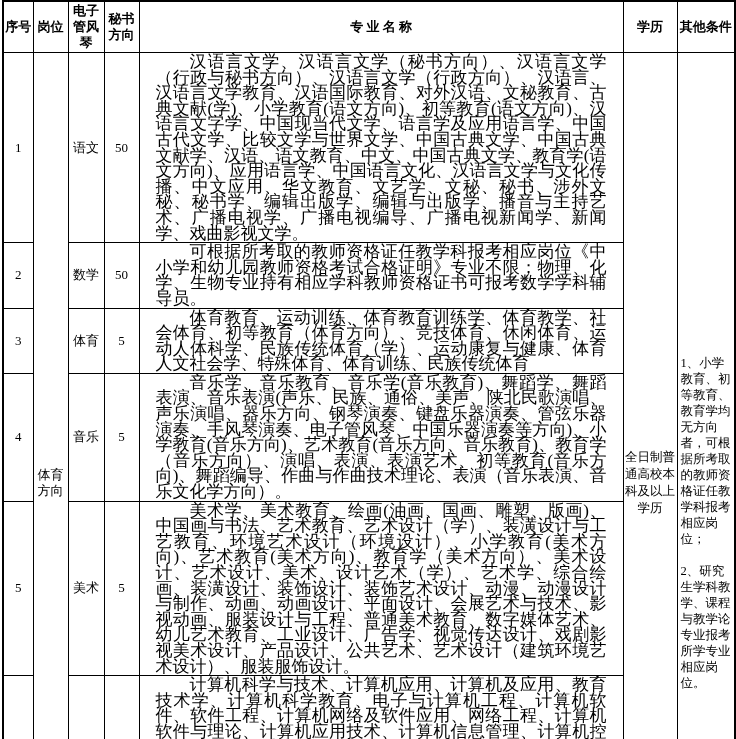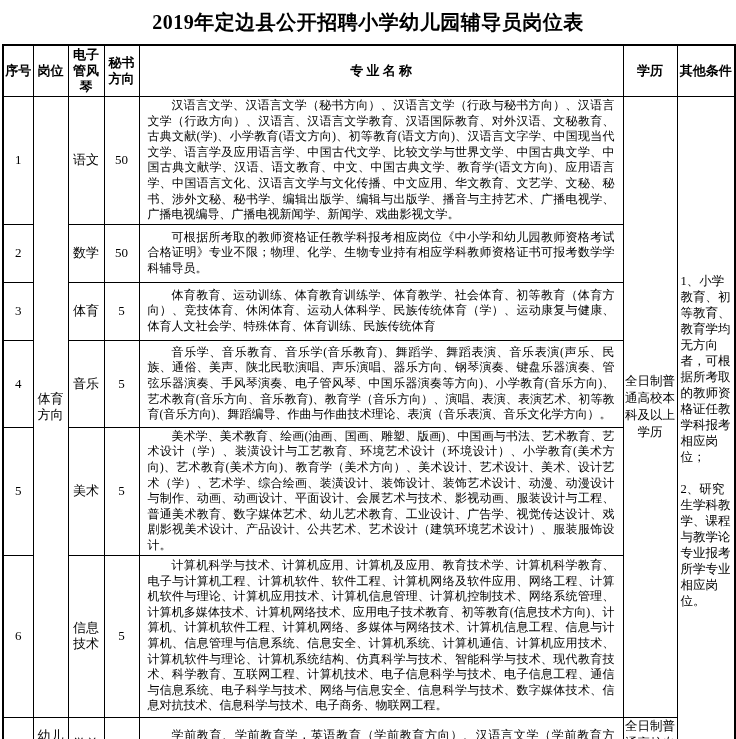--- a/index.html
+++ b/index.html
@@ -23,23 +23,23 @@
   }
   .jobs th {
     font-size:13px; font-weight:bold; text-align:center;
     vertical-align:middle; padding:1px; line-height:16px;
   }
   td.cc {
     font-size:13px; text-align:center; vertical-align:middle;
     padding:1px; line-height:16px;
   }
   td.majors {
-    font-size:12px; line-height:15.6px;
+    font-size:17px; line-height:15.6px;
     text-align:justify; vertical-align:middle;
-    padding:1px 8px; text-indent:2em;
+    padding:1px 16px; text-indent:2em;
   }
   td.edu {
     font-size:12.5px; line-height:17px; text-align:center;
     vertical-align:middle; padding:0 1px;
   }
   td.other {
     font-size:12.5px; line-height:16px; text-align:left;
     vertical-align:middle; padding:0 3px;
     white-space:pre-wrap;
   }
@@ -49,21 +49,20 @@
   tr.r3 { height:58px; }
   tr.r4 { height:87px; }
   tr.r5 { height:106px; }
   tr.r6 { height:162px; }
   tr.r7 { height:63px; }
 </style>
 </head>
 <body>
 
 <div class="page">
-  <div class="title">2019年定边县公开招聘小学幼儿园辅导员岗位表</div>
 
   <table class="jobs">
     <colgroup>
       <col style="width:30px">
       <col style="width:35px">
       <col style="width:36px">
       <col style="width:35px">
       <col style="width:484px">
       <col style="width:54px">
       <col style="width:58px">

